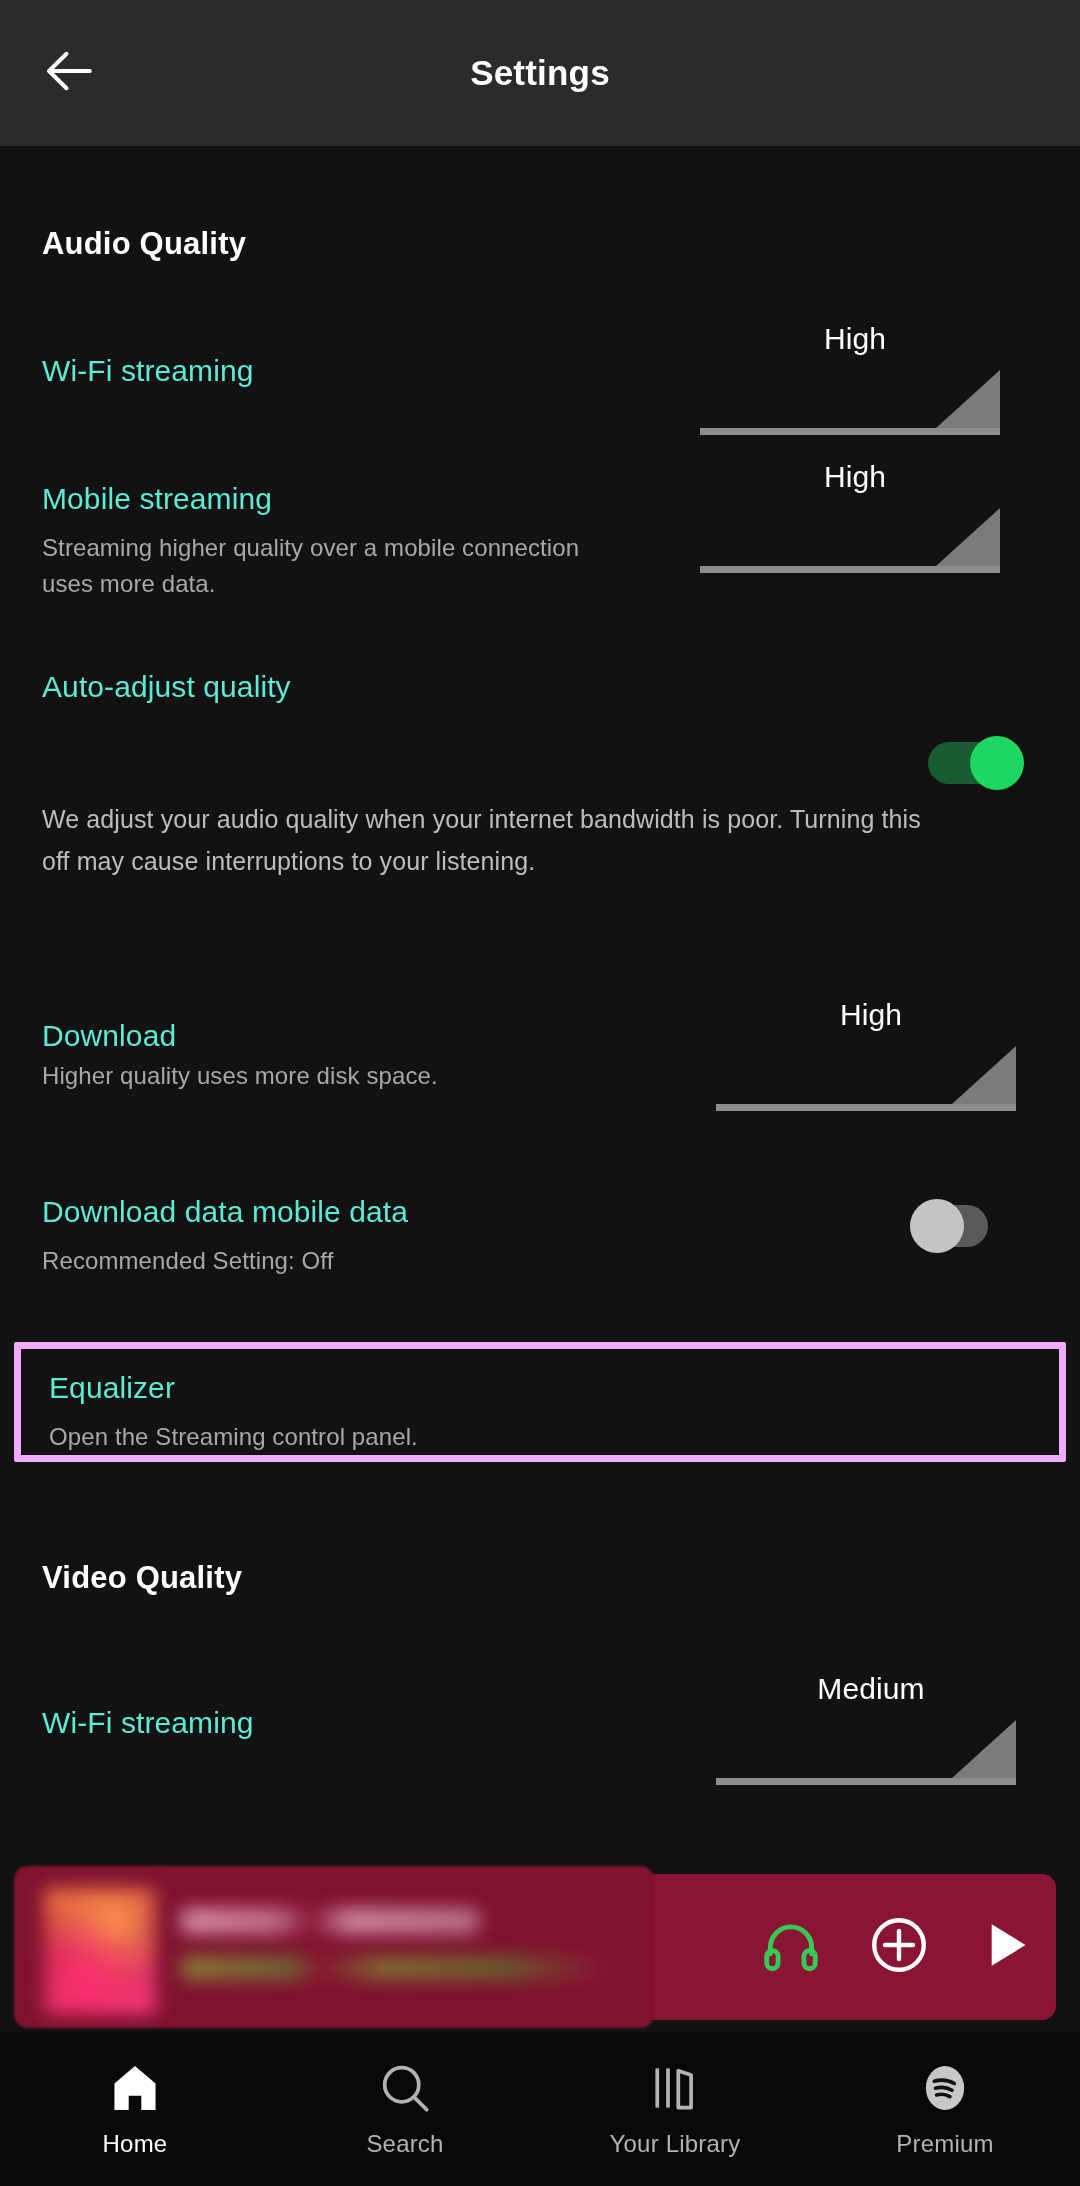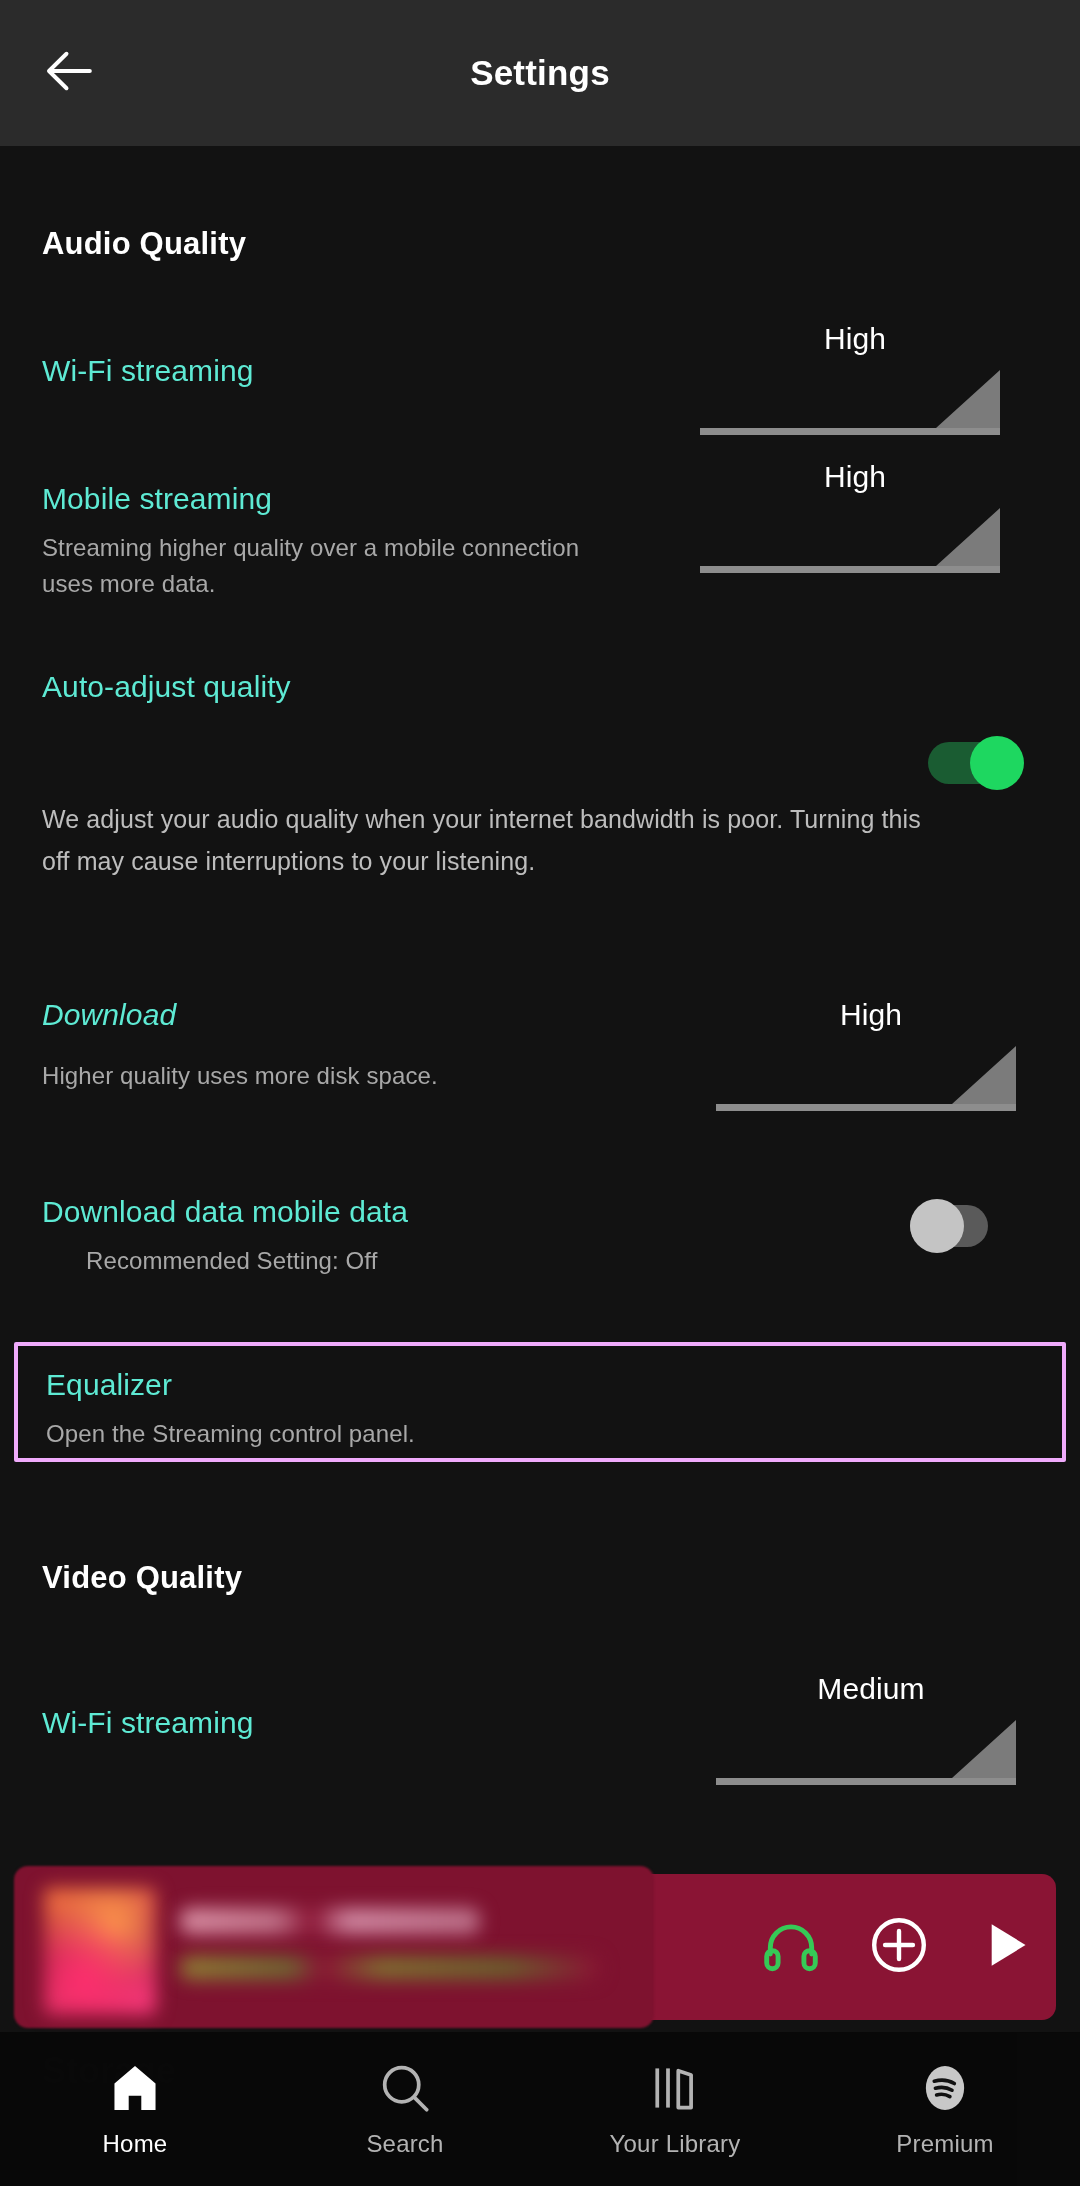--- a/index.html
+++ b/index.html
@@ -139,21 +139,21 @@
     border-radius: 50%;
   }
   .toggle.on .track { background: #1a5c32; }
   .toggle.on .knob  { left: 42px; background: #1ed760; }
   .toggle.off .track { background: #5a5a5a; }
   .toggle.off .knob  { left: 0px;  background: #c4c4c4; }
 
   
   .highlight {
     position: absolute;
-    border: 4px solid #f0abfc;
+    border: 7px solid #f0abfc;
     border-radius: 2px;
   }
 
   
   .ghost-head {
     position: absolute;
     left: 42px;
     color: #1c1c1c;
     font-size: 36px;
     font-weight: bold;
@@ -293,36 +293,36 @@
     <div class="row" style="top:510px; height:260px;">
       <div class="row-title" style="top:14px;">Auto-adjust quality</div>
       <div class="row-note" style="top:142px; width:890px;">We adjust your audio quality when your internet bandwidth is poor. Turning this off may cause interruptions to your listening.</div>
       <div class="toggle on" style="left:928px; top:80px;">
         <div class="track"></div>
         <div class="knob"></div>
       </div>
     </div>
 
     <div class="row" style="top:850px; height:140px;">
-      <div class="row-title" style="top:2px;font-style:italic;">Download</div>
+      <div class="row-title" style="top:23px;">Download</div>
       <div class="row-sub" style="top:62px; width:560px;">Higher quality uses more disk space.</div>
       <div class="quality" style="left:716px; top:2px;">
         <div class="quality-label">High</div>
         <div class="quality-ramp">
           <svg viewBox="0 0 310 78" preserveAspectRatio="none">
             <polygon points="0,64 236,64 300,6 300,70 0,70" fill="#7b7b7b"></polygon>
             <rect x="0" y="64" width="300" height="7" fill="#8d8d8d"></rect>
           </svg>
         </div>
       </div>
     </div>
 
     <div class="row" style="top:1035px; height:130px;">
       <div class="row-title" style="top:14px;">Download data mobile data</div>
-      <div class="row-sub" style="top:62px; width:560px;margin-left:44px;">Recommended Setting: Off</div>
+      <div class="row-sub" style="top:62px; width:560px;">Recommended Setting: Off</div>
       <div class="toggle off" style="left:910px; top:18px;">
         <div class="track"></div>
         <div class="knob"></div>
       </div>
     </div>
 
     <div class="row highlight" style="top:1196px; left:14px; width:1052px; height:120px;">
       <div class="row-title" style="top:22px; left:28px;">Equalizer</div>
       <div class="row-sub" style="top:70px; left:28px; width:700px;">Open the Streaming control panel.</div>
     </div>

